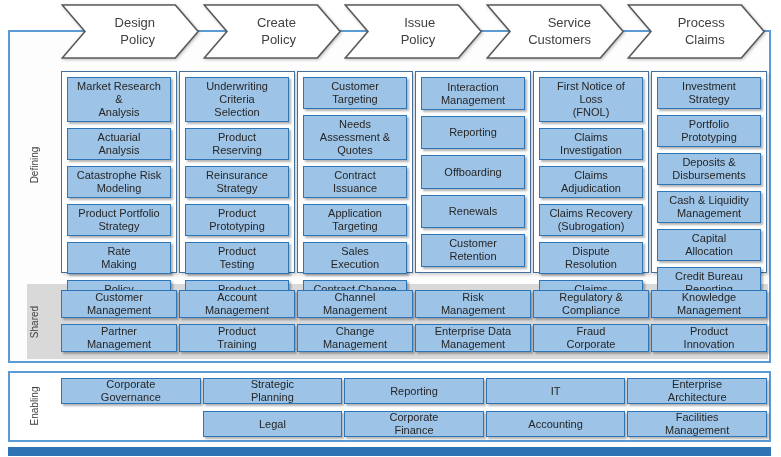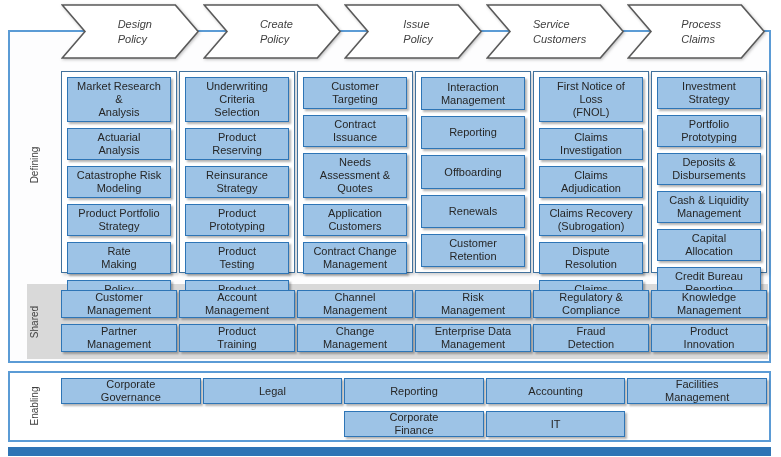--- a/index.html
+++ b/index.html
@@ -12,23 +12,23 @@
   .enabling-frame { position:absolute; left:8px; top:371px; width:763px; height:71px;
                     border:2px solid #5b9bd5; background:#ffffff; }
   .bottom-bar { position:absolute; left:8px; top:447px; width:763px; height:9px; background:#2e74b5; }
 
   .chevron-row { position:absolute; left:61px; top:4px; width:706px; height:55px; display:flex; gap:2px; }
   .chev { position:relative; flex:1; }
   .chev-svg { position:absolute; left:0; top:0; width:100%; height:100%;
               filter:drop-shadow(1.5px 1.5px 1.5px rgba(0,0,0,0.25)); }
   .chev-svg polygon { fill:#ffffff; stroke:#595959; stroke-width:1.3; }
   .chev-label { position:absolute; left:0; top:0; right:0; bottom:0; display:flex;
-                align-items:center; justify-content:center; text-align:left;
-                font-size:11px; color:#404040; line-height:1.3; padding:0 8px 0 16px;
-                white-space:pre-line;font-style:italic; }
+                align-items:center; justify-content:center; text-align:right;
+                font-size:13px; color:#404040; line-height:1.3; padding:0 8px 0 16px;
+                white-space:pre-line; }
 
   .row6 { position:absolute; left:61px; width:706px; display:flex; gap:2px; }
   .defining-row { top:71px; height:202px; }
   .col-frame { flex:1; background:#ffffff; border:1px solid #41719c;
                box-shadow:2px 2px 3px rgba(0,0,0,0.18);
                padding:5px; display:flex; flex-direction:column; gap:6px; }
   .shared-row { top:290px; height:62px; }
   .enabling-row { top:378px; height:59px; }
   .lane-col { flex:1; display:flex; flex-direction:column; gap:6px; }
   .enabling-row .lane-col { gap:7px; }
@@ -117,26 +117,28 @@
       <div class="cap-box">Product
 Prototyping</div>
       <div class="cap-box">Product
 Testing</div>
       <div class="cap-box">Product
 Marketing</div>
     </div>
     <div class="col-frame">
       <div class="cap-box">Customer
 Targeting</div>
+      <div class="cap-box">Needs Assessment &amp;
+Quotes</div>
       <div class="cap-box">Contract
 Issuance</div>
-      <div class="cap-box">Needs Assessment &amp;
-Quotes</div>
       <div class="cap-box">Application
-Customers</div>
+Targeting</div>
+      <div class="cap-box">Sales
+Execution</div>
       <div class="cap-box">Contract Change
 Management</div>
     </div>
     <div class="col-frame">
       <div class="cap-box">Interaction
 Management</div>
       <div class="cap-box">Reporting</div>
       <div class="cap-box">Offboarding</div>
       <div class="cap-box">Renewals</div>
       <div class="cap-box">Customer
@@ -194,48 +196,52 @@
     <div class="lane-col">
       <div class="cap-box">Risk
 Management</div>
       <div class="cap-box">Enterprise Data
 Management</div>
     </div>
     <div class="lane-col">
       <div class="cap-box">Regulatory &amp;
 Compliance</div>
       <div class="cap-box">Fraud
-Detection</div>
+Corporate</div>
     </div>
     <div class="lane-col">
       <div class="cap-box">Knowledge
 Management</div>
       <div class="cap-box">Product
 Innovation</div>
     </div>
   </div>
 
   <div class="row6 enabling-row">
     <div class="lane-col">
       <div class="cap-box">Corporate
 Governance</div>
     </div>
     <div class="lane-col">
+      <div class="cap-box">Strategic
+Planning</div>
       <div class="cap-box">Legal</div>
     </div>
     <div class="lane-col">
       <div class="cap-box">Reporting</div>
       <div class="cap-box">Corporate
 Finance</div>
     </div>
     <div class="lane-col">
+      <div class="cap-box">IT</div>
       <div class="cap-box">Accounting</div>
-      <div class="cap-box">IT</div>
-    </div>
-    <div class="lane-col">
+    </div>
+    <div class="lane-col">
+      <div class="cap-box">Enterprise
+Architecture</div>
       <div class="cap-box">Facilities
 Management</div>
     </div>
   </div>
 
   <div class="vlabel" style="left:-24px; top:158px;">Defining</div>
   <div class="vlabel" style="left:-24px; top:315px;">Shared</div>
   <div class="vlabel" style="left:-24px; top:399px;">Enabling</div>
 
 </div>

